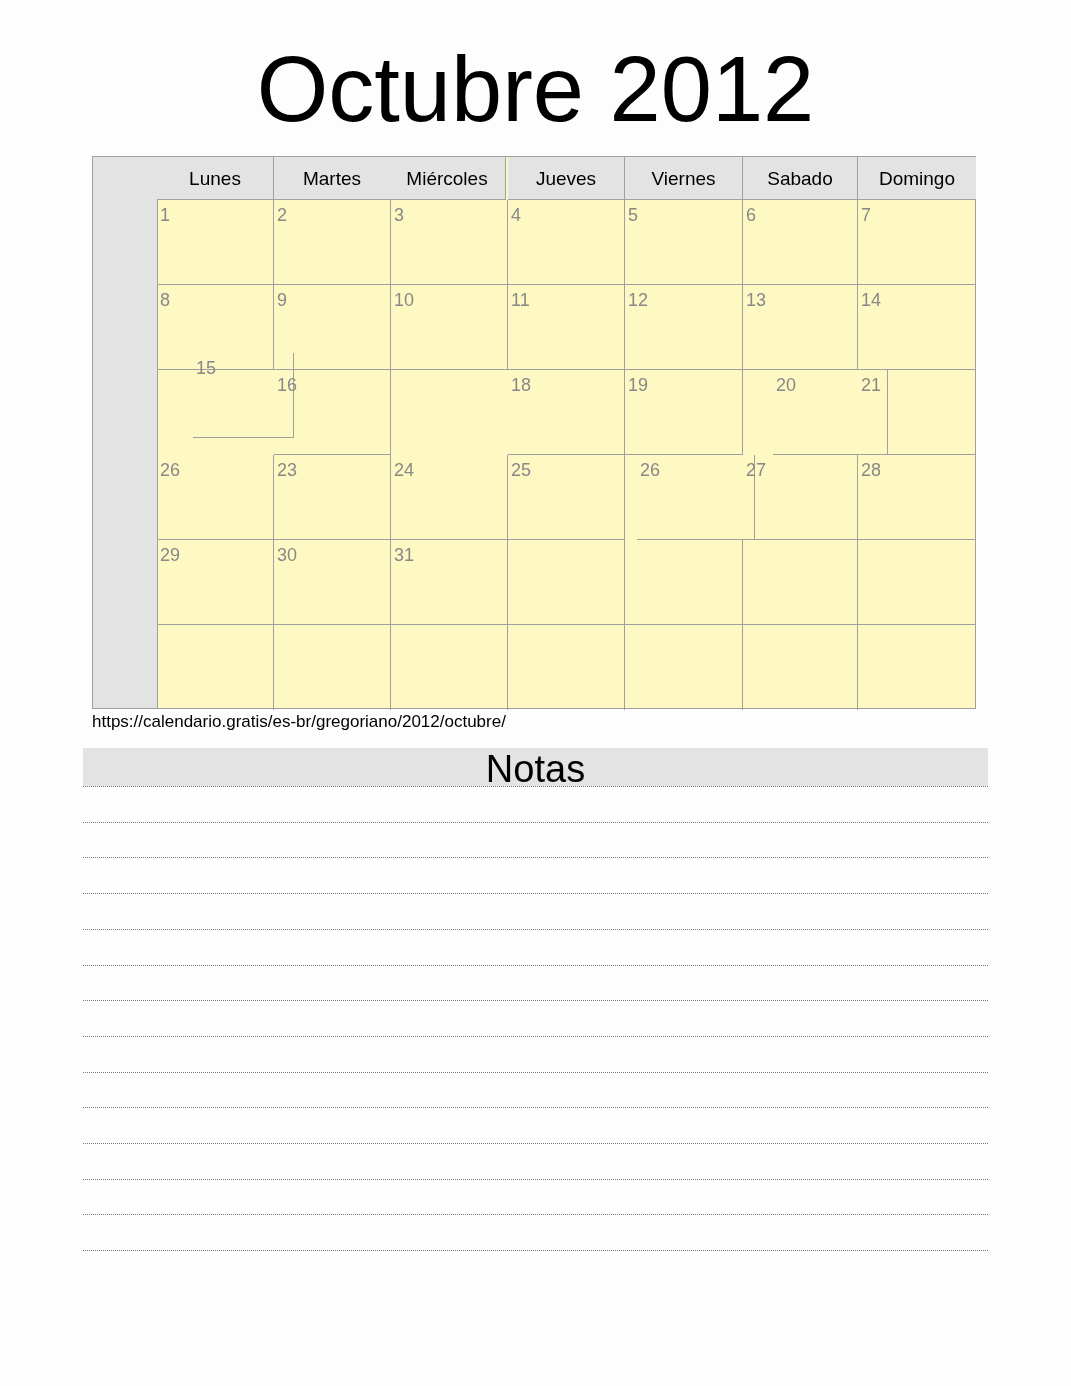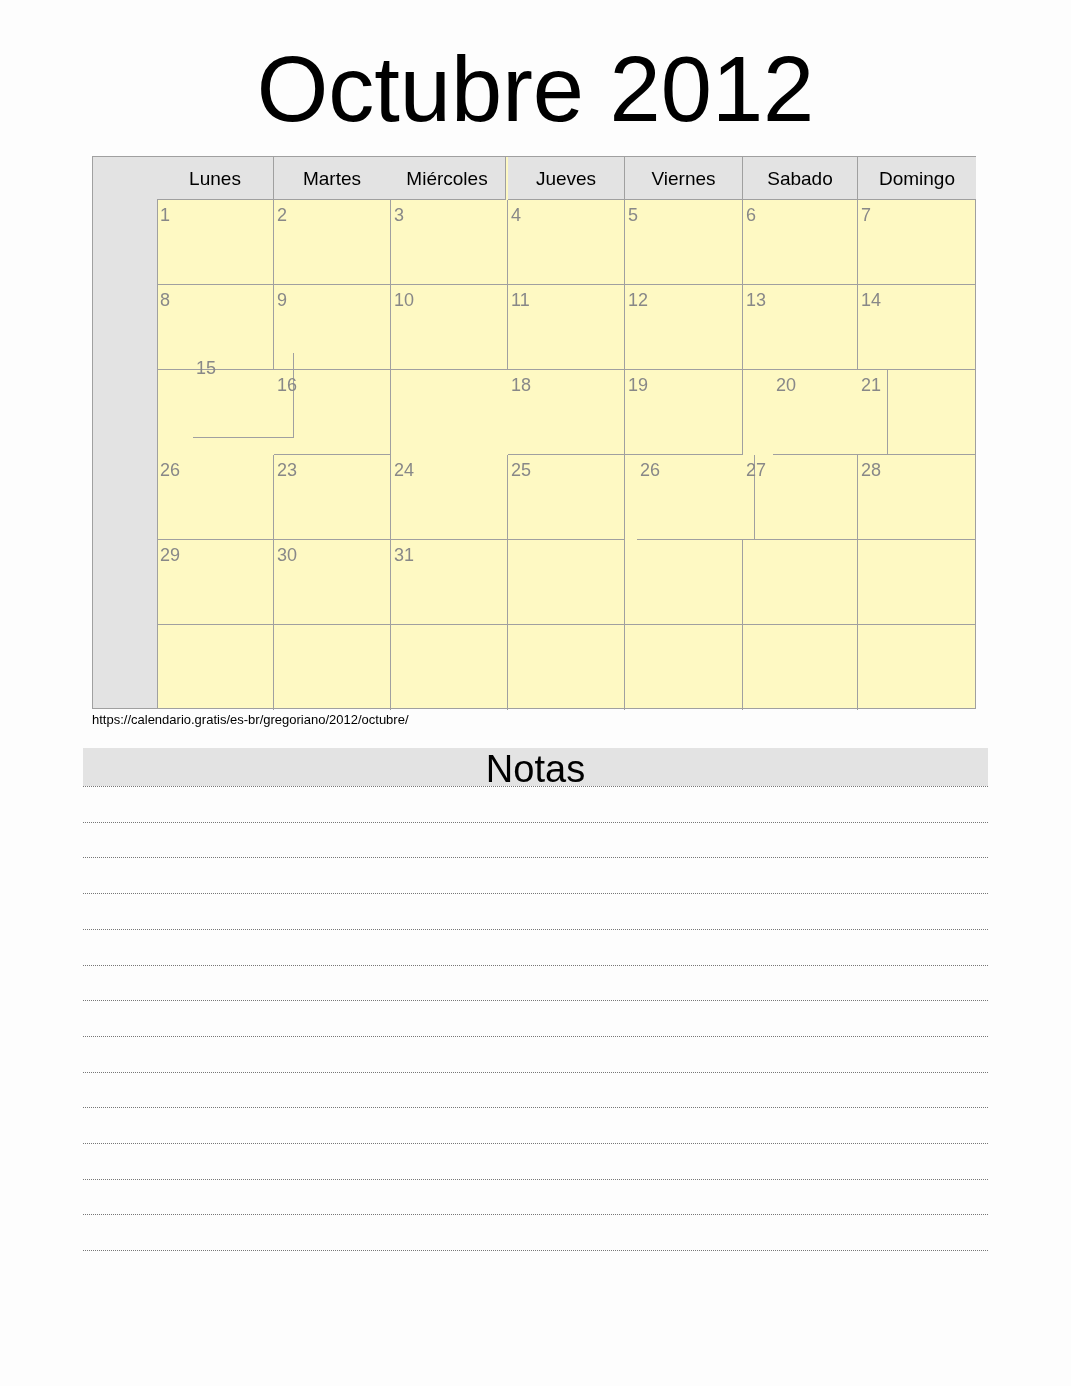--- a/index.html
+++ b/index.html
@@ -3,21 +3,21 @@
 <meta charset="utf-8">
 <style>
   html, body { margin: 0; padding: 0; background: #fdfdfd; }
   body { width: 1071px; height: 1386px; position: relative; font-family: "Liberation Sans", sans-serif; color: #000; overflow: hidden; }
   .title { position: absolute; left: 0; width: 1071px; top: 34px; text-align: center; font-size: 92px; line-height: 110px; }
   .cal { position: absolute; left: 92px; top: 156px; width: 884px; height: 553px; border: 1px solid #a0a0a0; box-sizing: border-box; background: #fef9c3; }
   .side { position: absolute; left: 0; top: 0; width: 65px; height: 100%; background: #e3e3e3; border-right: 1px solid #a0a0a0; box-sizing: border-box; }
   .hdr { position: absolute; top: 0; height: 43px; background: #e3e3e3; border-right: 1px solid #a0a0a0; border-bottom: 1px solid #a0a0a0; box-sizing: border-box; font-size: 19px; text-align: center; line-height: 43px; }
   .cell { position: absolute; border-right: 1px solid #a0a0a0; border-bottom: 1px solid #a0a0a0; box-sizing: border-box; }
   .cell span { position: absolute; left: 3px; top: 5px; font-size: 18px; color: #888; }
-  .url { position: absolute; left: 92px; top: 712px; font-size: 13px; text-align: center; }
+  .url { position: absolute; left: 92px; top: 712px; font-size: 17px; text-align: center; }
   .notes-hdr { position: absolute; left: 83px; top: 748px; width: 905px; height: 38px; background: #e3e3e3; text-align: center; font-size: 38px; line-height: 42px; }
   .line { position: absolute; left: 83px; width: 905px; height: 0; border-top: 1px dotted #777; }
 </style>
 </head>
 <body>
 
 <div class="title">Octubre 2012</div>
 
 <div class="cal" id="cal">
   <div class="side"></div>

